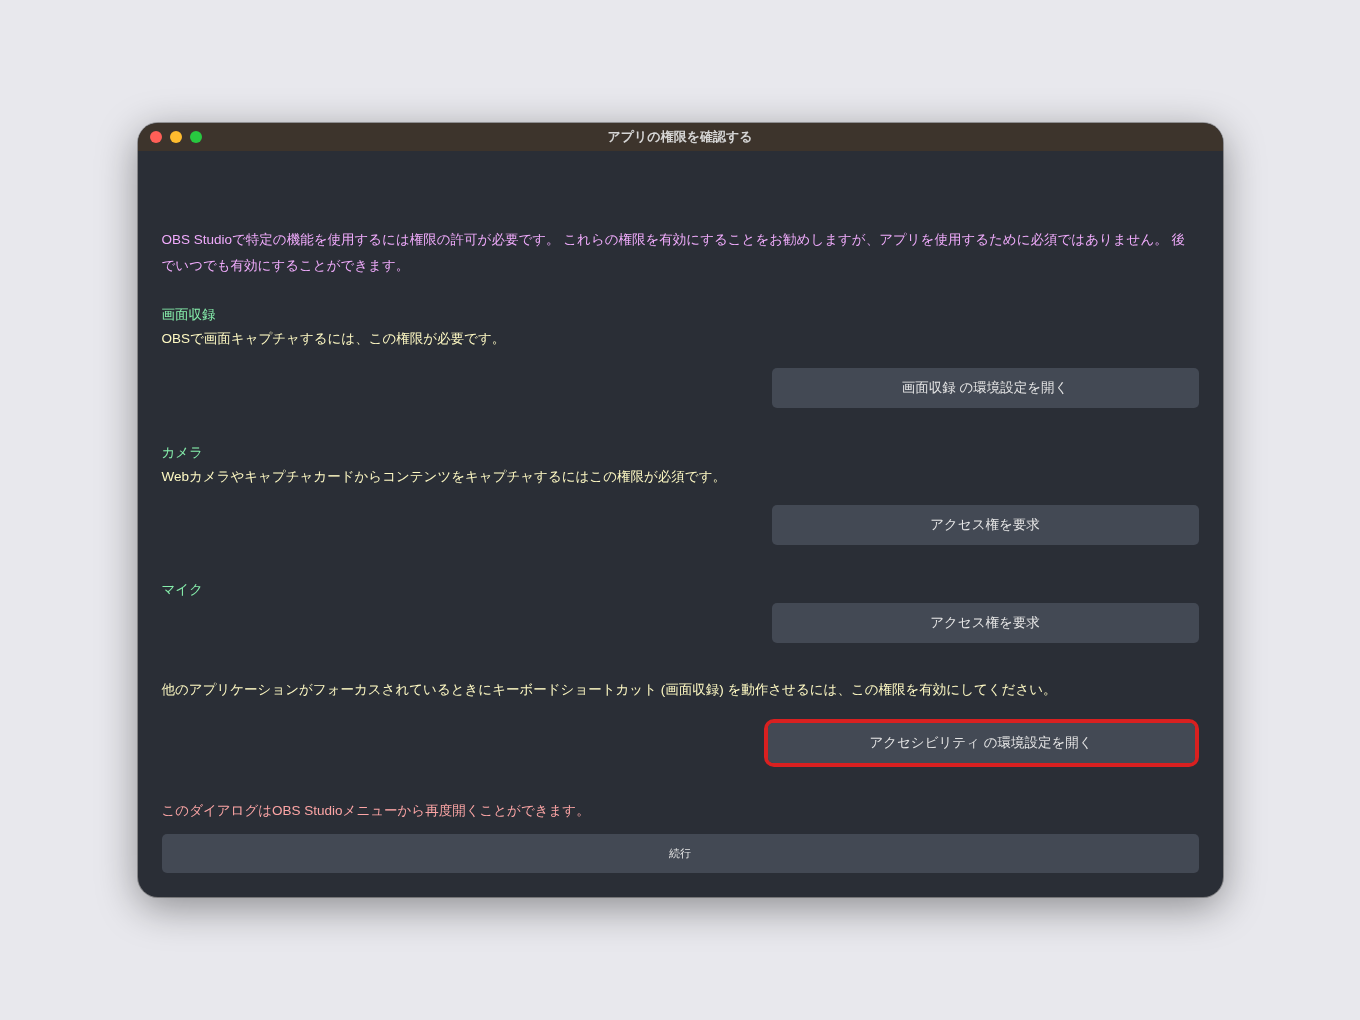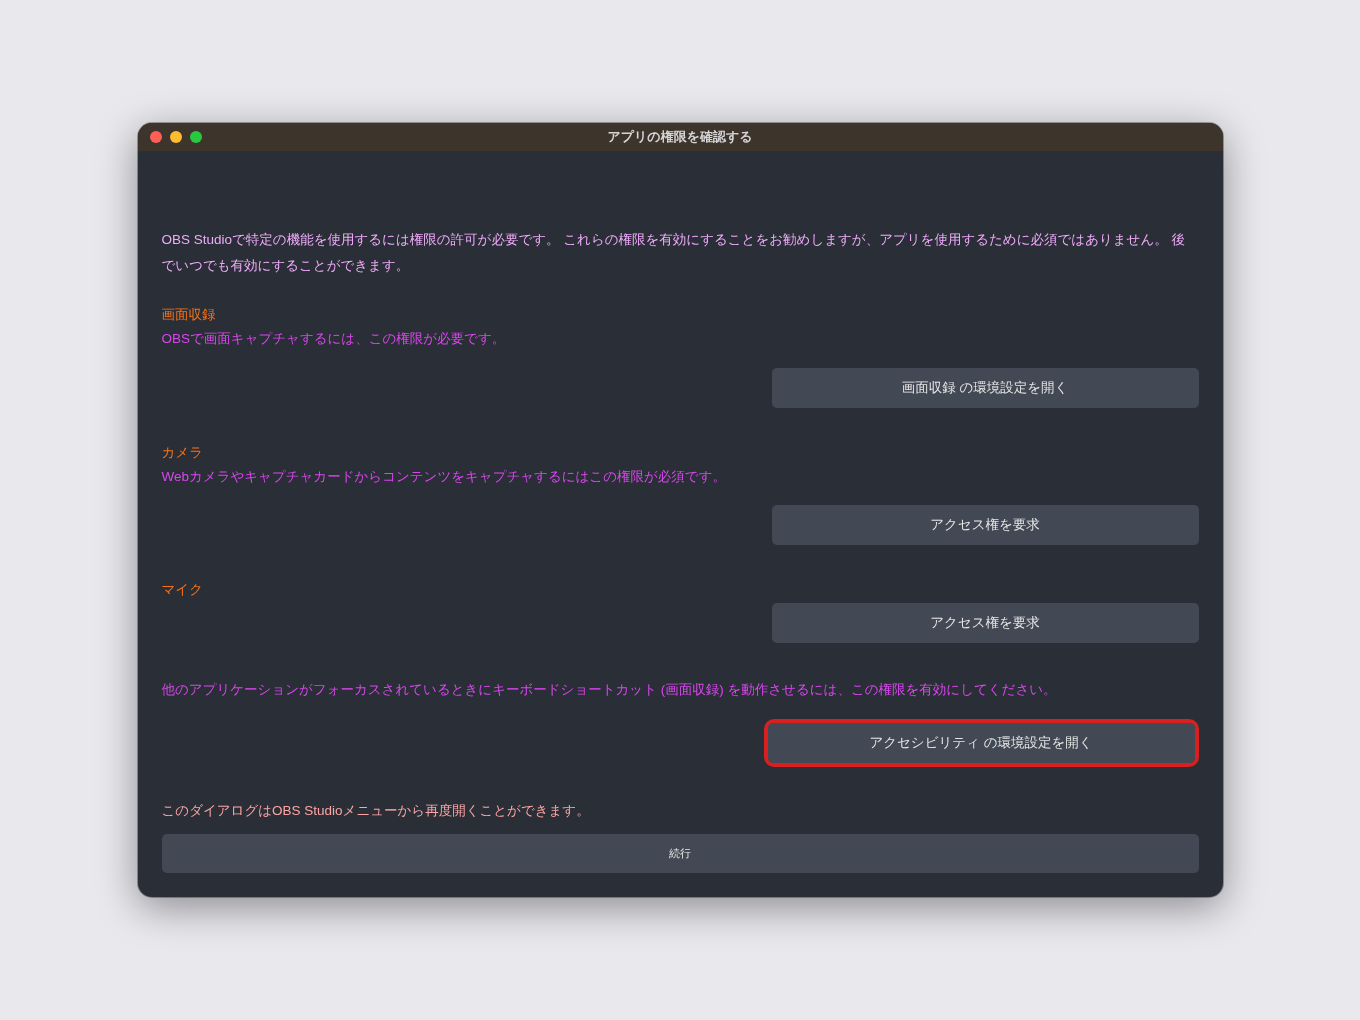--- a/index.html
+++ b/index.html
@@ -12,21 +12,21 @@
       font-family: -apple-system, "Hiragino Sans", "Hiragino Kaku Gothic ProN", sans-serif;
       display: flex;
       justify-content: center;
       align-items: center;
       min-height: 100vh;
       padding: 20px;
     }
     .window {
       width: 1085px;
       background: #2a2e36;
-      border-radius: 14px;
+      border-radius: 20px;
       overflow: hidden;
       box-shadow: 0 10px 40px rgba(0,0,0,0.4), 0 0 0 1px rgba(0,0,0,0.3);
     }
     .titlebar {
       height: 28px;
       background: #3d342c;
       display: flex;
       align-items: center;
       position: relative;
       padding: 0 12px;
@@ -62,26 +62,26 @@
       margin-bottom: 28px;
       color: #f0abfc;
       margin-top: 48px;
     }
     .section {
       margin-bottom: 8px;
     }
     .section-title {
       font-size: 13.5px;
       font-weight: 400;
-      color: #f97316;
+      color: #86efac;
       margin-bottom: 4px;
     }
     .section-desc {
       font-size: 13.5px;
-      color: #d946ef;
+      color: #fef9c3;
       line-height: 1.6;
       margin-bottom: 18px;
     }
     .button-row {
       display: flex;
       justify-content: flex-end;
       margin-bottom: 36px;
     }
     .btn {
       background: #434954;

